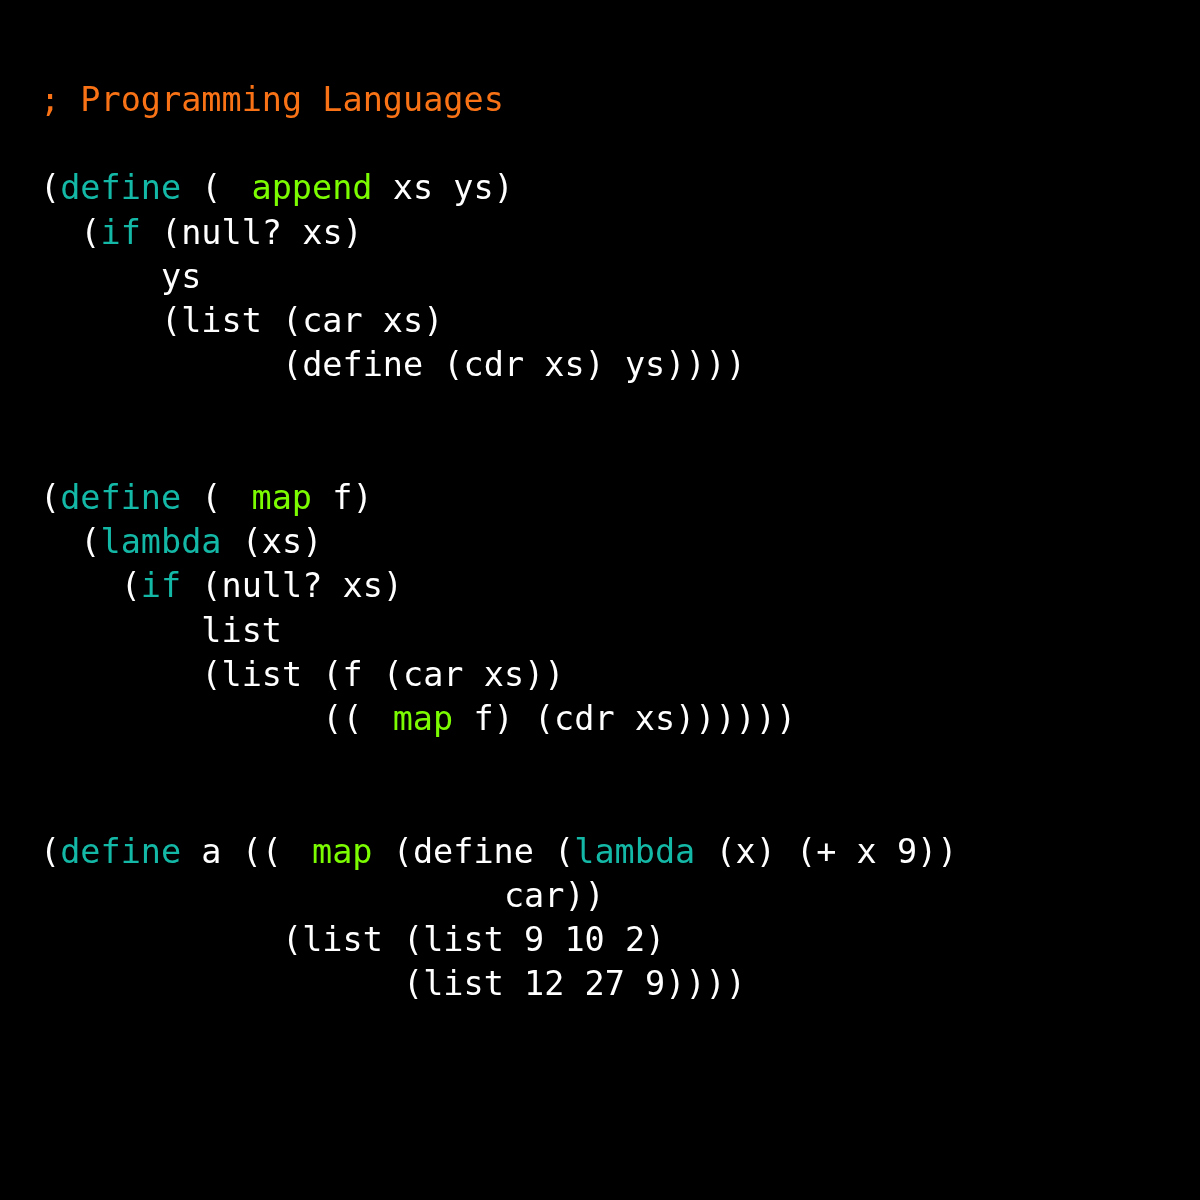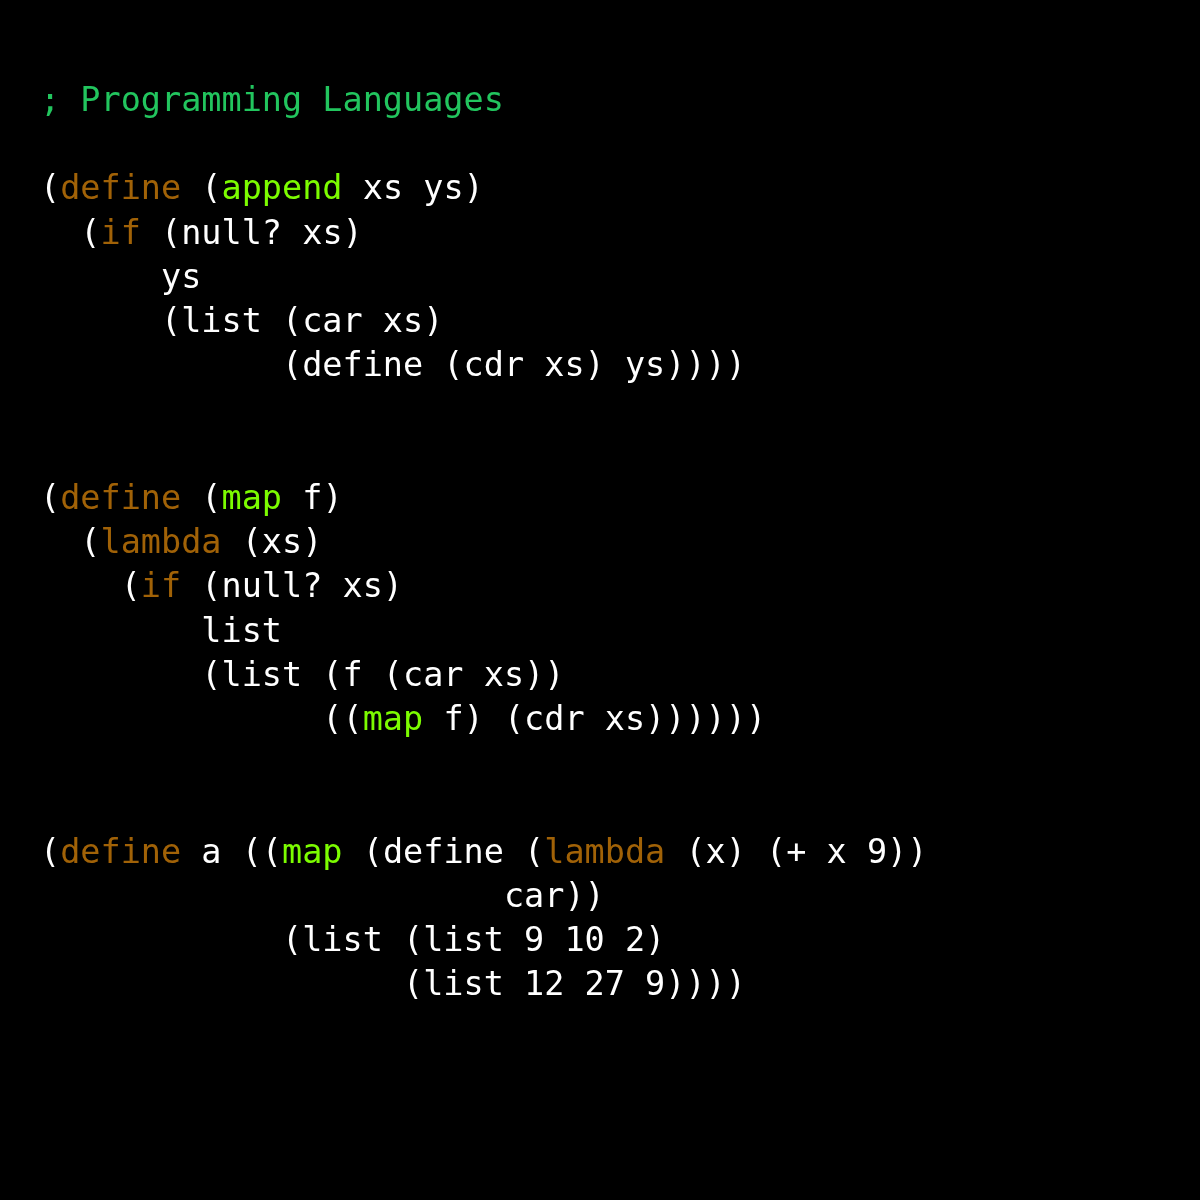--- a/index.html
+++ b/index.html
@@ -13,23 +13,23 @@
   pre.code {
     margin: 0;
     padding: 78px 40px 40px 40px;
     font-family: "Lucida Console", "Consolas", "DejaVu Sans Mono", monospace;
     font-size: 33.5px;
     line-height: 1.32;
     color: #ffffff;
     letter-spacing: 0px;
     white-space: pre;
   }
-  .comment { color: #22c55e; }   
-  .kw      { color: #a16207; margin-top: 37px; }   
-  .fn      { color: #7cfc00; }   
+  .comment { color: #f97316; }   
+  .kw      { color: #14b8a6; margin-top: 37px; }   
+  .fn      { color: #7cfc00; margin-left: 30px; }   
   .txt     { color: #ffffff; }
 </style>
 </head>
 <body>
 
 <pre class="code"><span class="comment">; Programming Languages</span>
 
 <span class="txt">(</span><span class="kw">define</span><span class="txt"> (</span><span class="fn">append</span><span class="txt"> xs ys)</span>
 <span class="txt">  (</span><span class="kw">if</span><span class="txt"> (null? xs)</span>
 <span class="txt">      ys</span>

